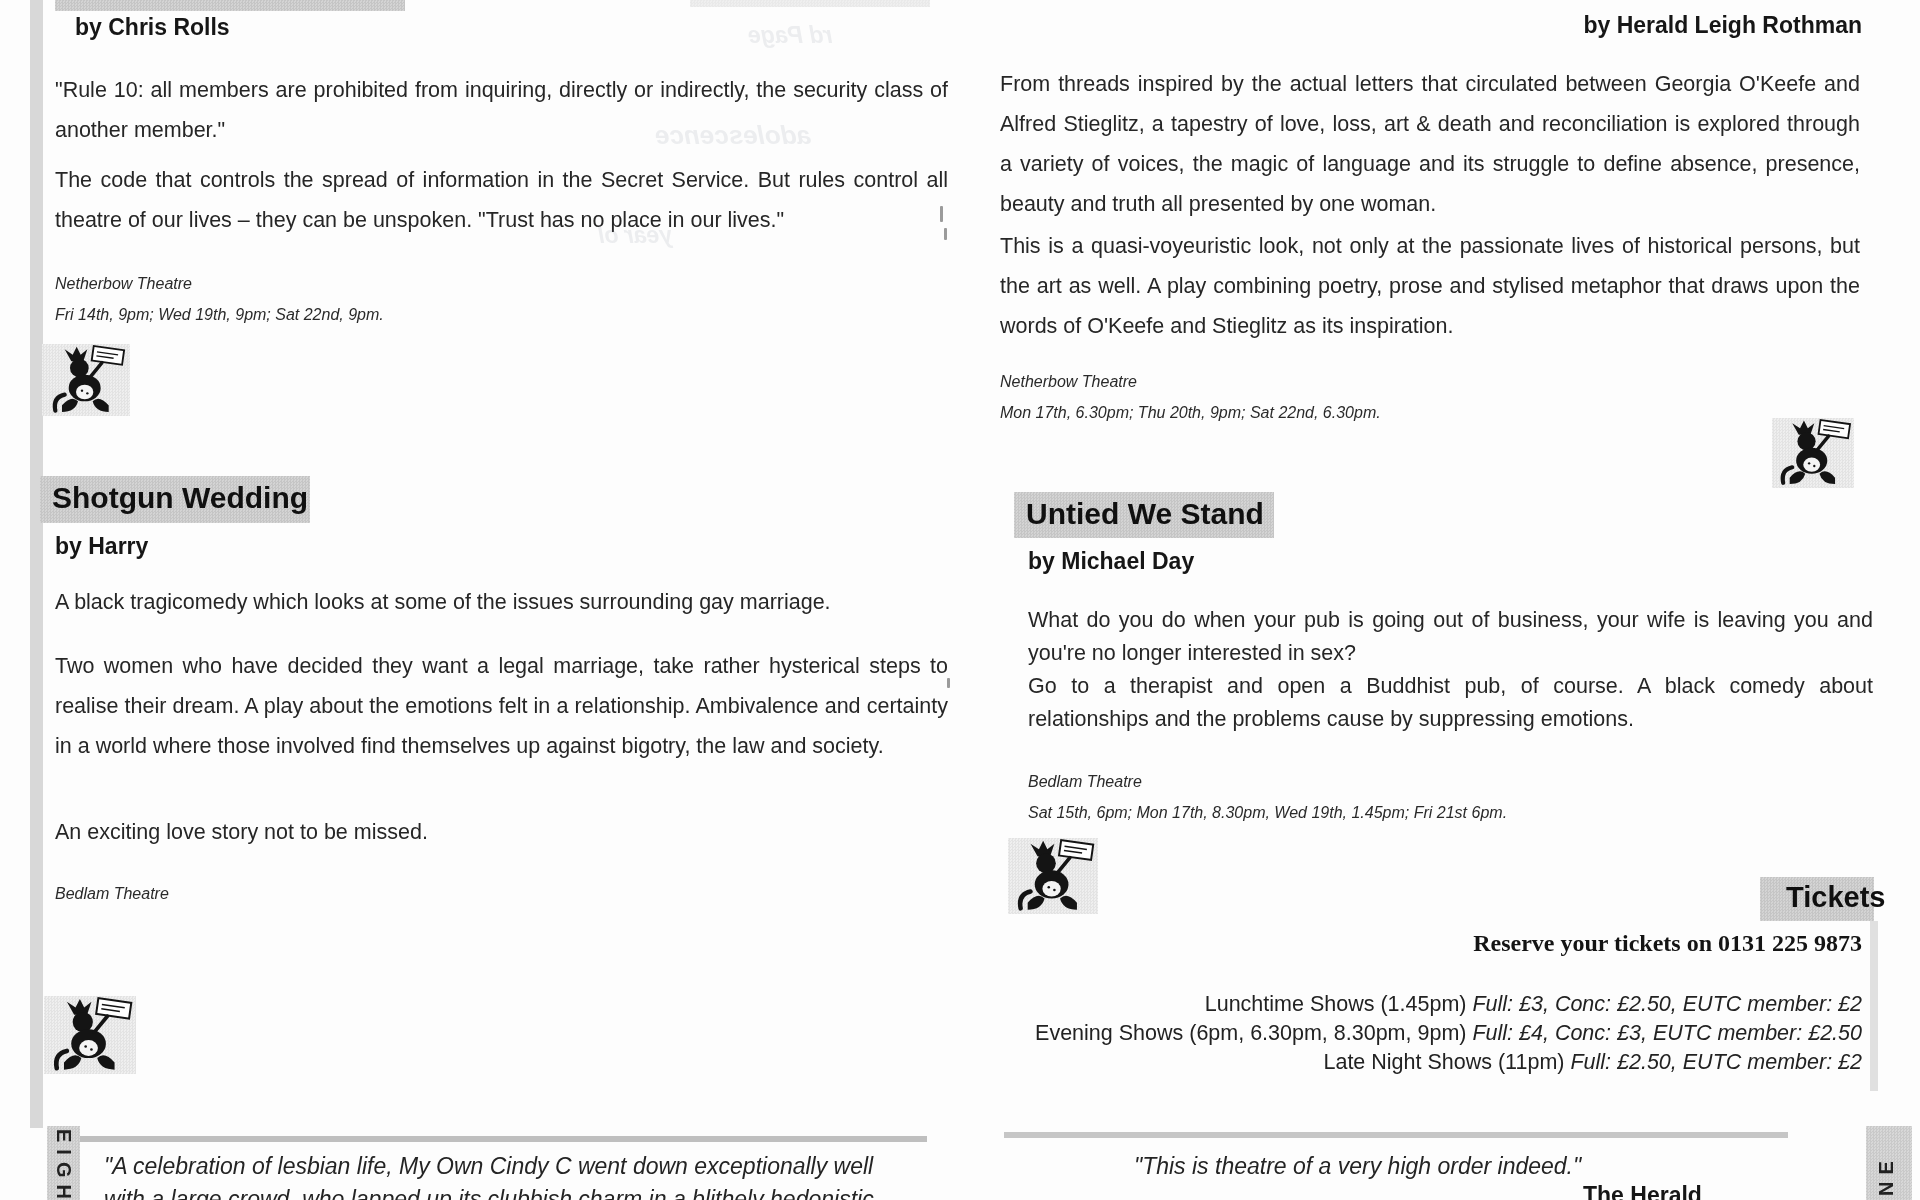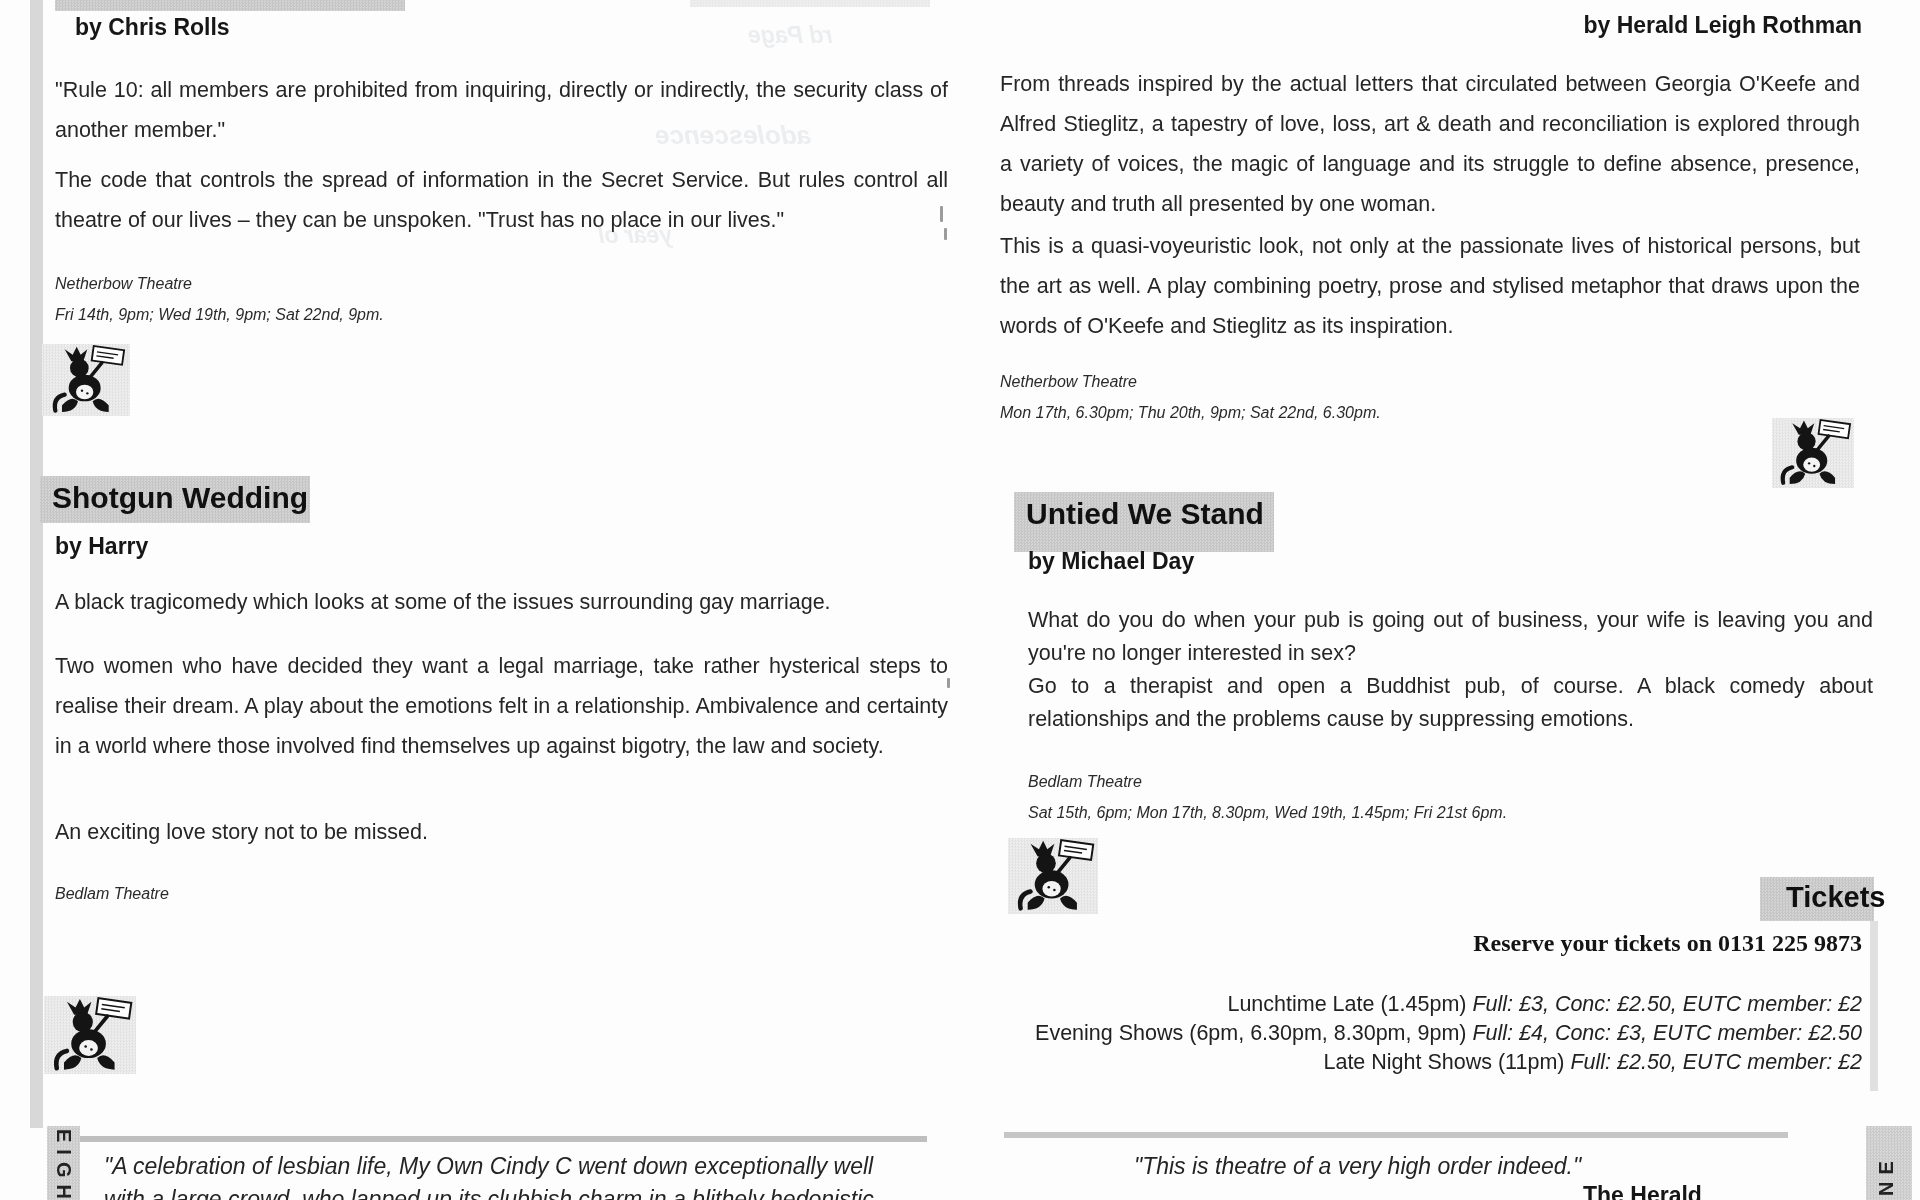--- a/index.html
+++ b/index.html
@@ -131,21 +131,21 @@
   <div>Netherbow Theatre</div>
   <div>Mon 17th, 6.30pm; Thu 20th, 9pm; Sat 22nd, 6.30pm.</div>
 </div>
 
 <div class="abs mascot-box" style="left:1772px;top:418px;width:82px;height:70px;">
   <svg viewBox="0 0 62 54" width="82" height="70">
       <use href="#catmascot"></use>
     </svg>
 </div>
 
-<div class="abs headline-box" style="left:1014px;top:492px;width:260px;height:60px;">Untied We Stand</div>
+<div class="abs headline-box" style="left:1014px;top:492px;width:260px;height:46px;">Untied We Stand</div>
 <div class="abs byline" style="left:1028px;top:548px;">by Michael Day</div>
 
 <div class="abs body-text" style="left:1028px;top:604px;width:845px;line-height:33px;">
   <div>What do you do when your pub is going out of business, your wife is leaving you and you're no longer interested in sex?</div>
   <div>Go to a therapist and open a Buddhist pub, of course. A black comedy about relationships and the problems cause by suppressing emotions.</div>
 </div>
 
 <div class="abs venue-block" style="left:1028px;top:766px;">
   <div>Bedlam Theatre</div>
   <div>Sat 15th, 6pm; Mon 17th, 8.30pm, Wed 19th, 1.45pm; Fri 21st 6pm.</div>
@@ -158,21 +158,21 @@
 </div>
 
 <div class="abs headline-box" style="left:1760px;top:877px;width:114px;height:44px;font-size:29px;padding:4px 26px 8px;text-align:right;">Tickets</div>
 
 <div class="abs edge-strip" style="left:1870px;top:921px;width:8px;height:170px;opacity:.8;"></div>
 
 <div class="abs tickets-reserve" style="left:1100px;top:930px;width:762px;">Reserve your tickets on 0131 225 9873</div>
 
 <div class="abs" style="left:1000px;top:990px;width:862px;">
   <div class="price-line">
-    <span>Lunchtime Late (1.45pm) </span><span class="pr">Full: £3, Conc: £2.50, EUTC member: £2</span>
+    <span>Lunchtime Shows (1.45pm) </span><span class="pr">Full: £3, Conc: £2.50, EUTC member: £2</span>
   </div>
   <div class="price-line">
     <span>Evening Shows (6pm, 6.30pm, 8.30pm, 9pm) </span><span class="pr">Full: £4, Conc: £3, EUTC member: £2.50</span>
   </div>
   <div class="price-line">
     <span>Late Night Shows (11pm) </span><span class="pr">Full: £2.50, EUTC member: £2</span>
   </div>
 </div>
 
 <div class="abs rule" style="left:1004px;top:1132px;width:784px;background:#c6c6c6;"></div>

